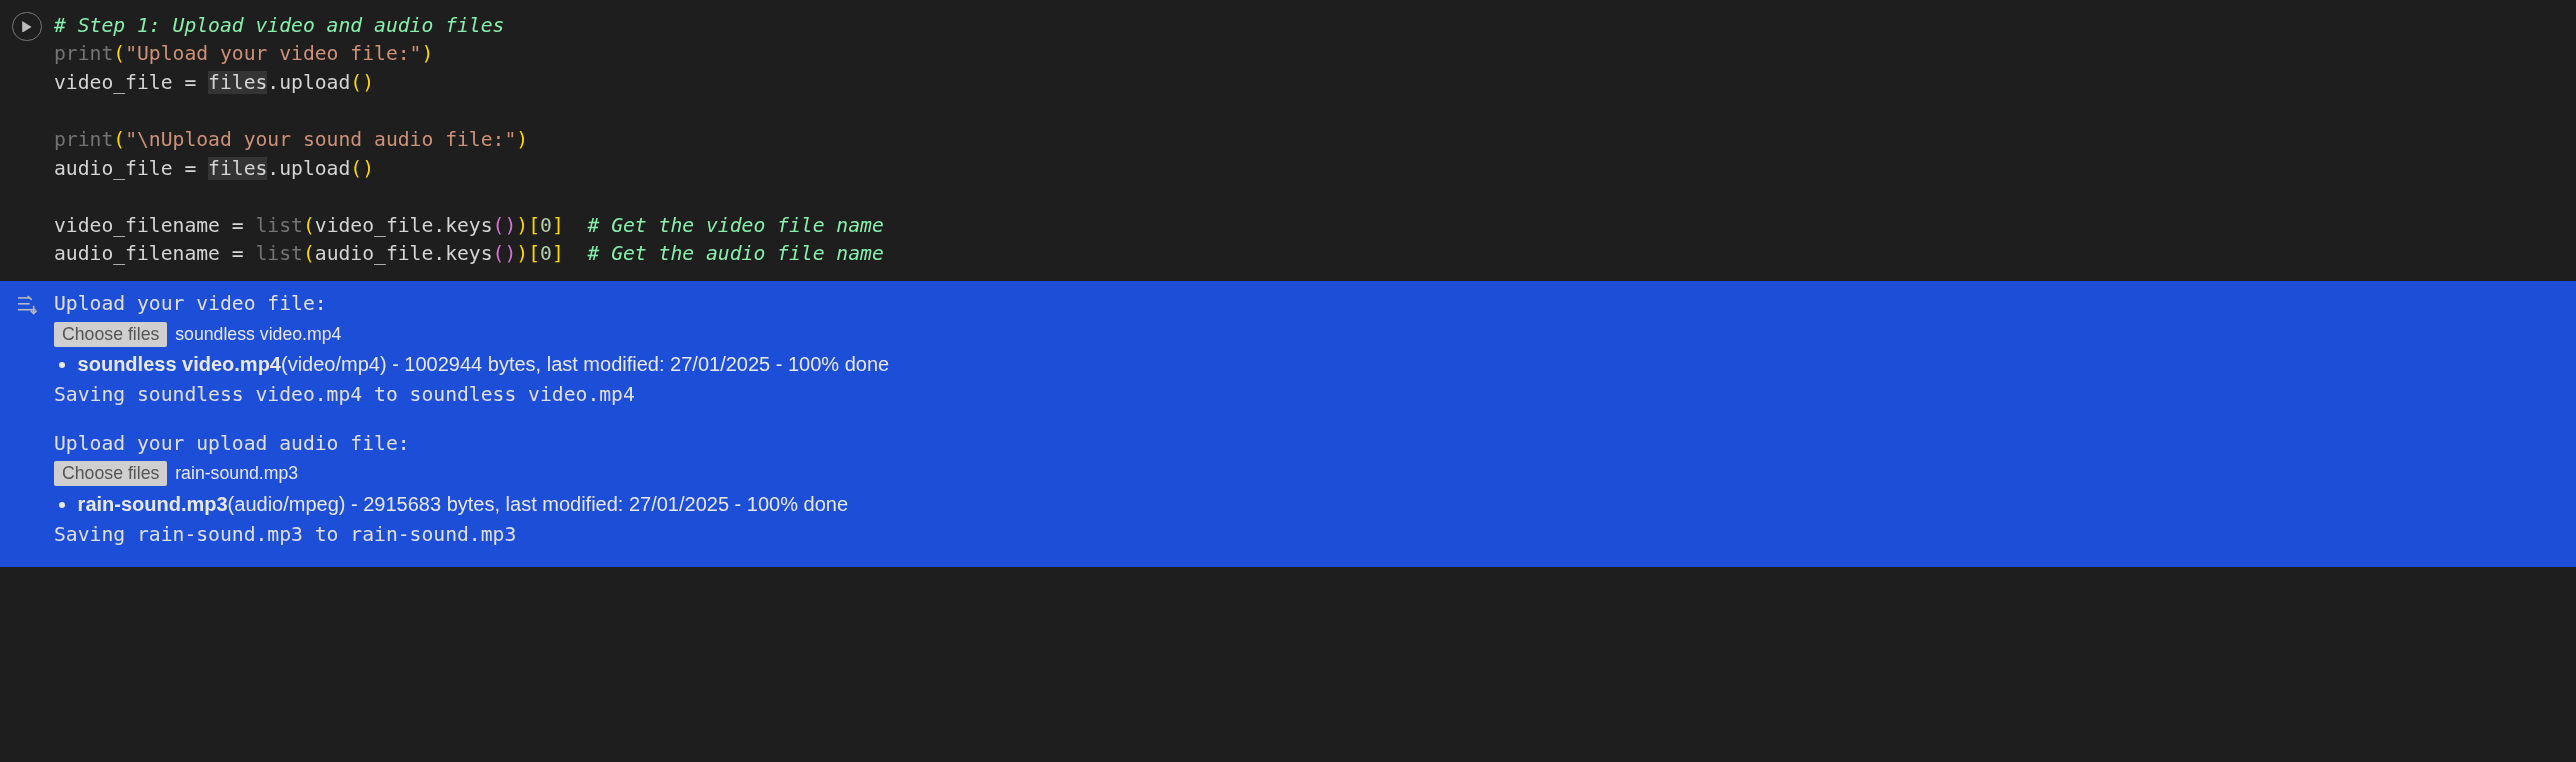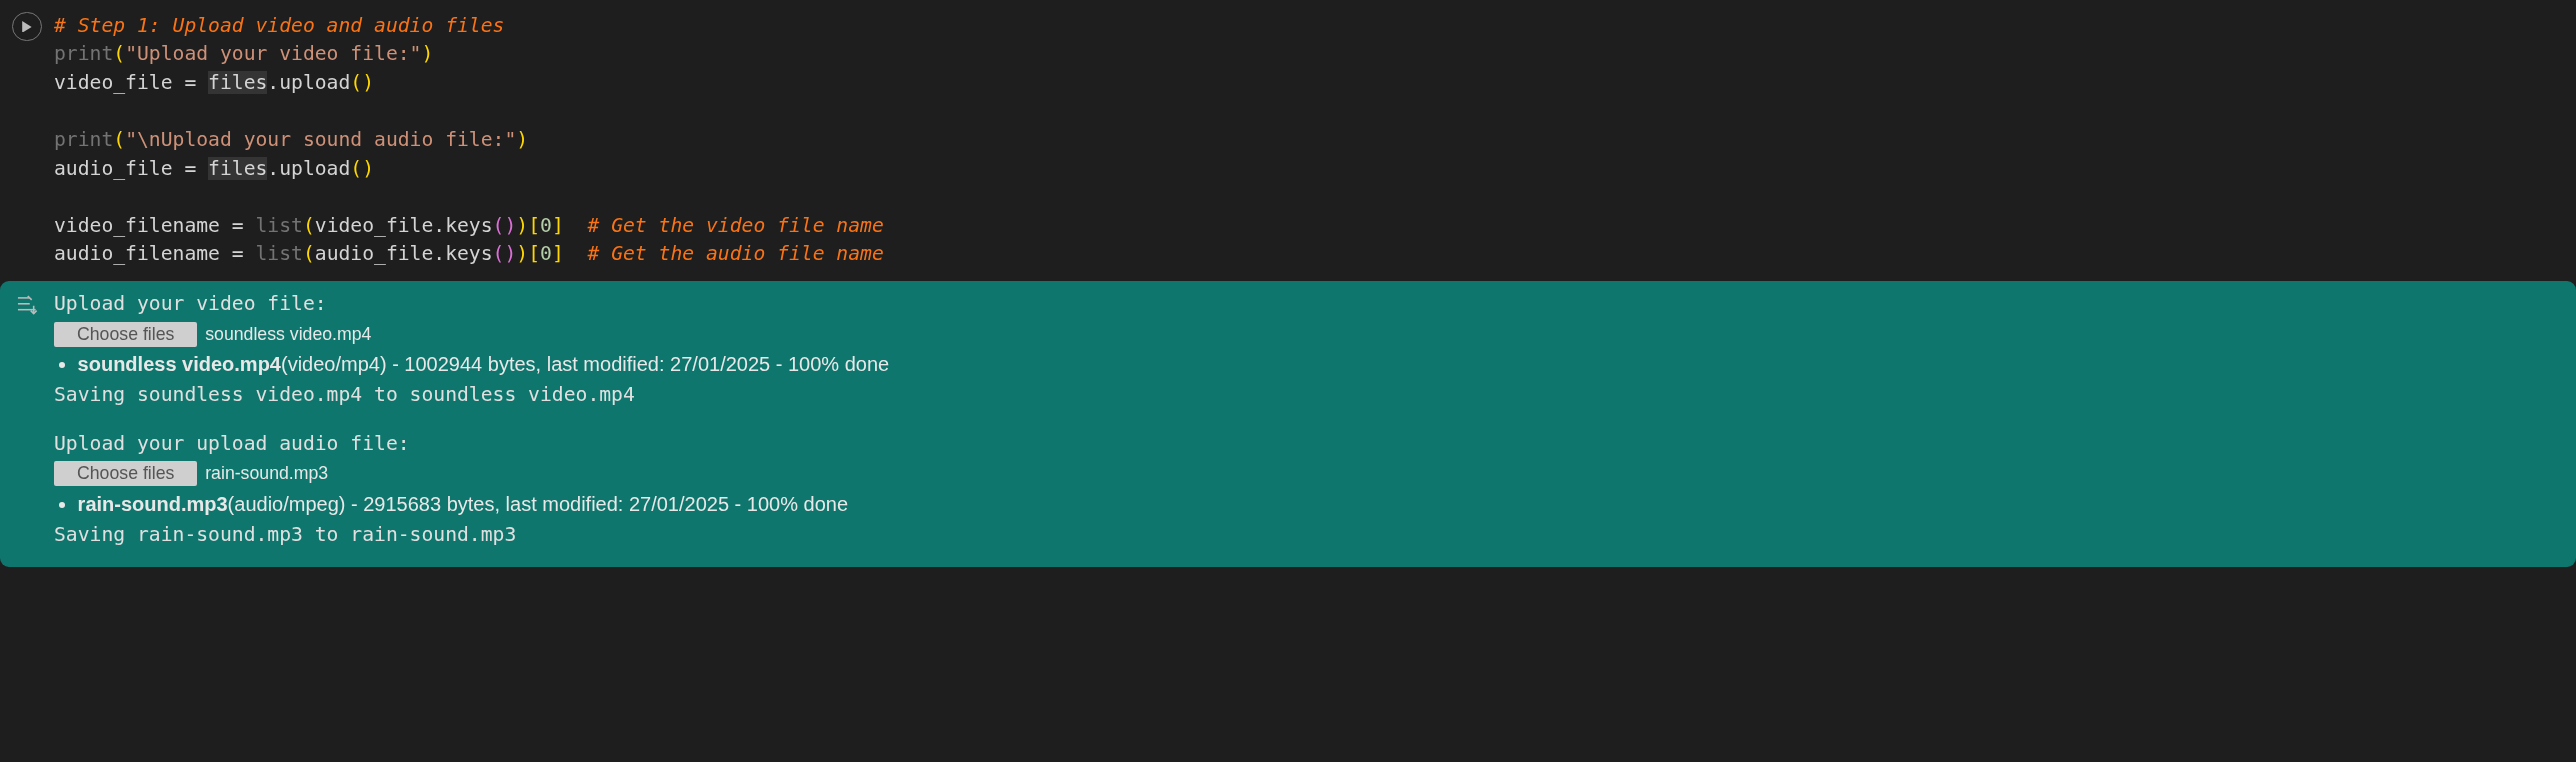--- a/index.html
+++ b/index.html
@@ -28,34 +28,33 @@
     cursor: pointer;
     background: transparent;
   }
   .run-btn svg { fill: #bbb; }
   .code-area {
     background: #1e1e1e;
     padding: 11.8px 0 11.8px 0;
     flex: 1;
     white-space: pre;
   }
-  .tok-comment { color: #f97316; font-style: italic; }
+  .tok-comment { color: #86efac; font-style: italic; }
   .tok-fn { color: #737373; }
   .tok-str { color: #ce9178; }
   .tok-num { color: #b5cea8; }
   .tok-paren-y { color: #ffd700; }
   .tok-paren-p { color: #da70d6; }
   .tok-var { color: #d4d4d4; }
   .hl-box { background: rgba(120,120,120,0.25); }
 
   .output-row {
-    background: #0f766e;
+    background: #1d4ed8;
     display: flex;
     padding: 9.8px 0 17.7px 0;
-    border-radius: 9px;
   }
   .output-gutter {
     width: 54px;
     flex-shrink: 0;
     display: flex;
     justify-content: center;
     padding-top: 2px;
   }
   .output-gutter svg { fill: #bbb; stroke: #bbb; }
   .output-body {
@@ -63,21 +62,21 @@
     color: #e0e0e0;
     font-size: 19.7px;
   }
   .mono { font-family: ui-monospace, 'SF Mono', Menlo, Monaco, Consolas, monospace; white-space: pre; }
   .choose-row { display: flex; align-items: center; gap: 7.9px; margin: 2.9px 0; }
   .choose-btn {
     background: #cfcfcf;
     color: #555;
     font-family: -apple-system, BlinkMacSystemFont, 'Segoe UI', Arial, sans-serif;
     font-size: 17.7px;
-    padding: 2px 23px;
+    padding: 2px 8px;
     border: none;
     border-radius: 2px;
     cursor: pointer;
   }
   .chosen-name {
     font-family: -apple-system, BlinkMacSystemFont, 'Segoe UI', Arial, sans-serif;
     font-size: 17.7px;
     color: #e8e8e8;
   }
   ul.upload-list {

